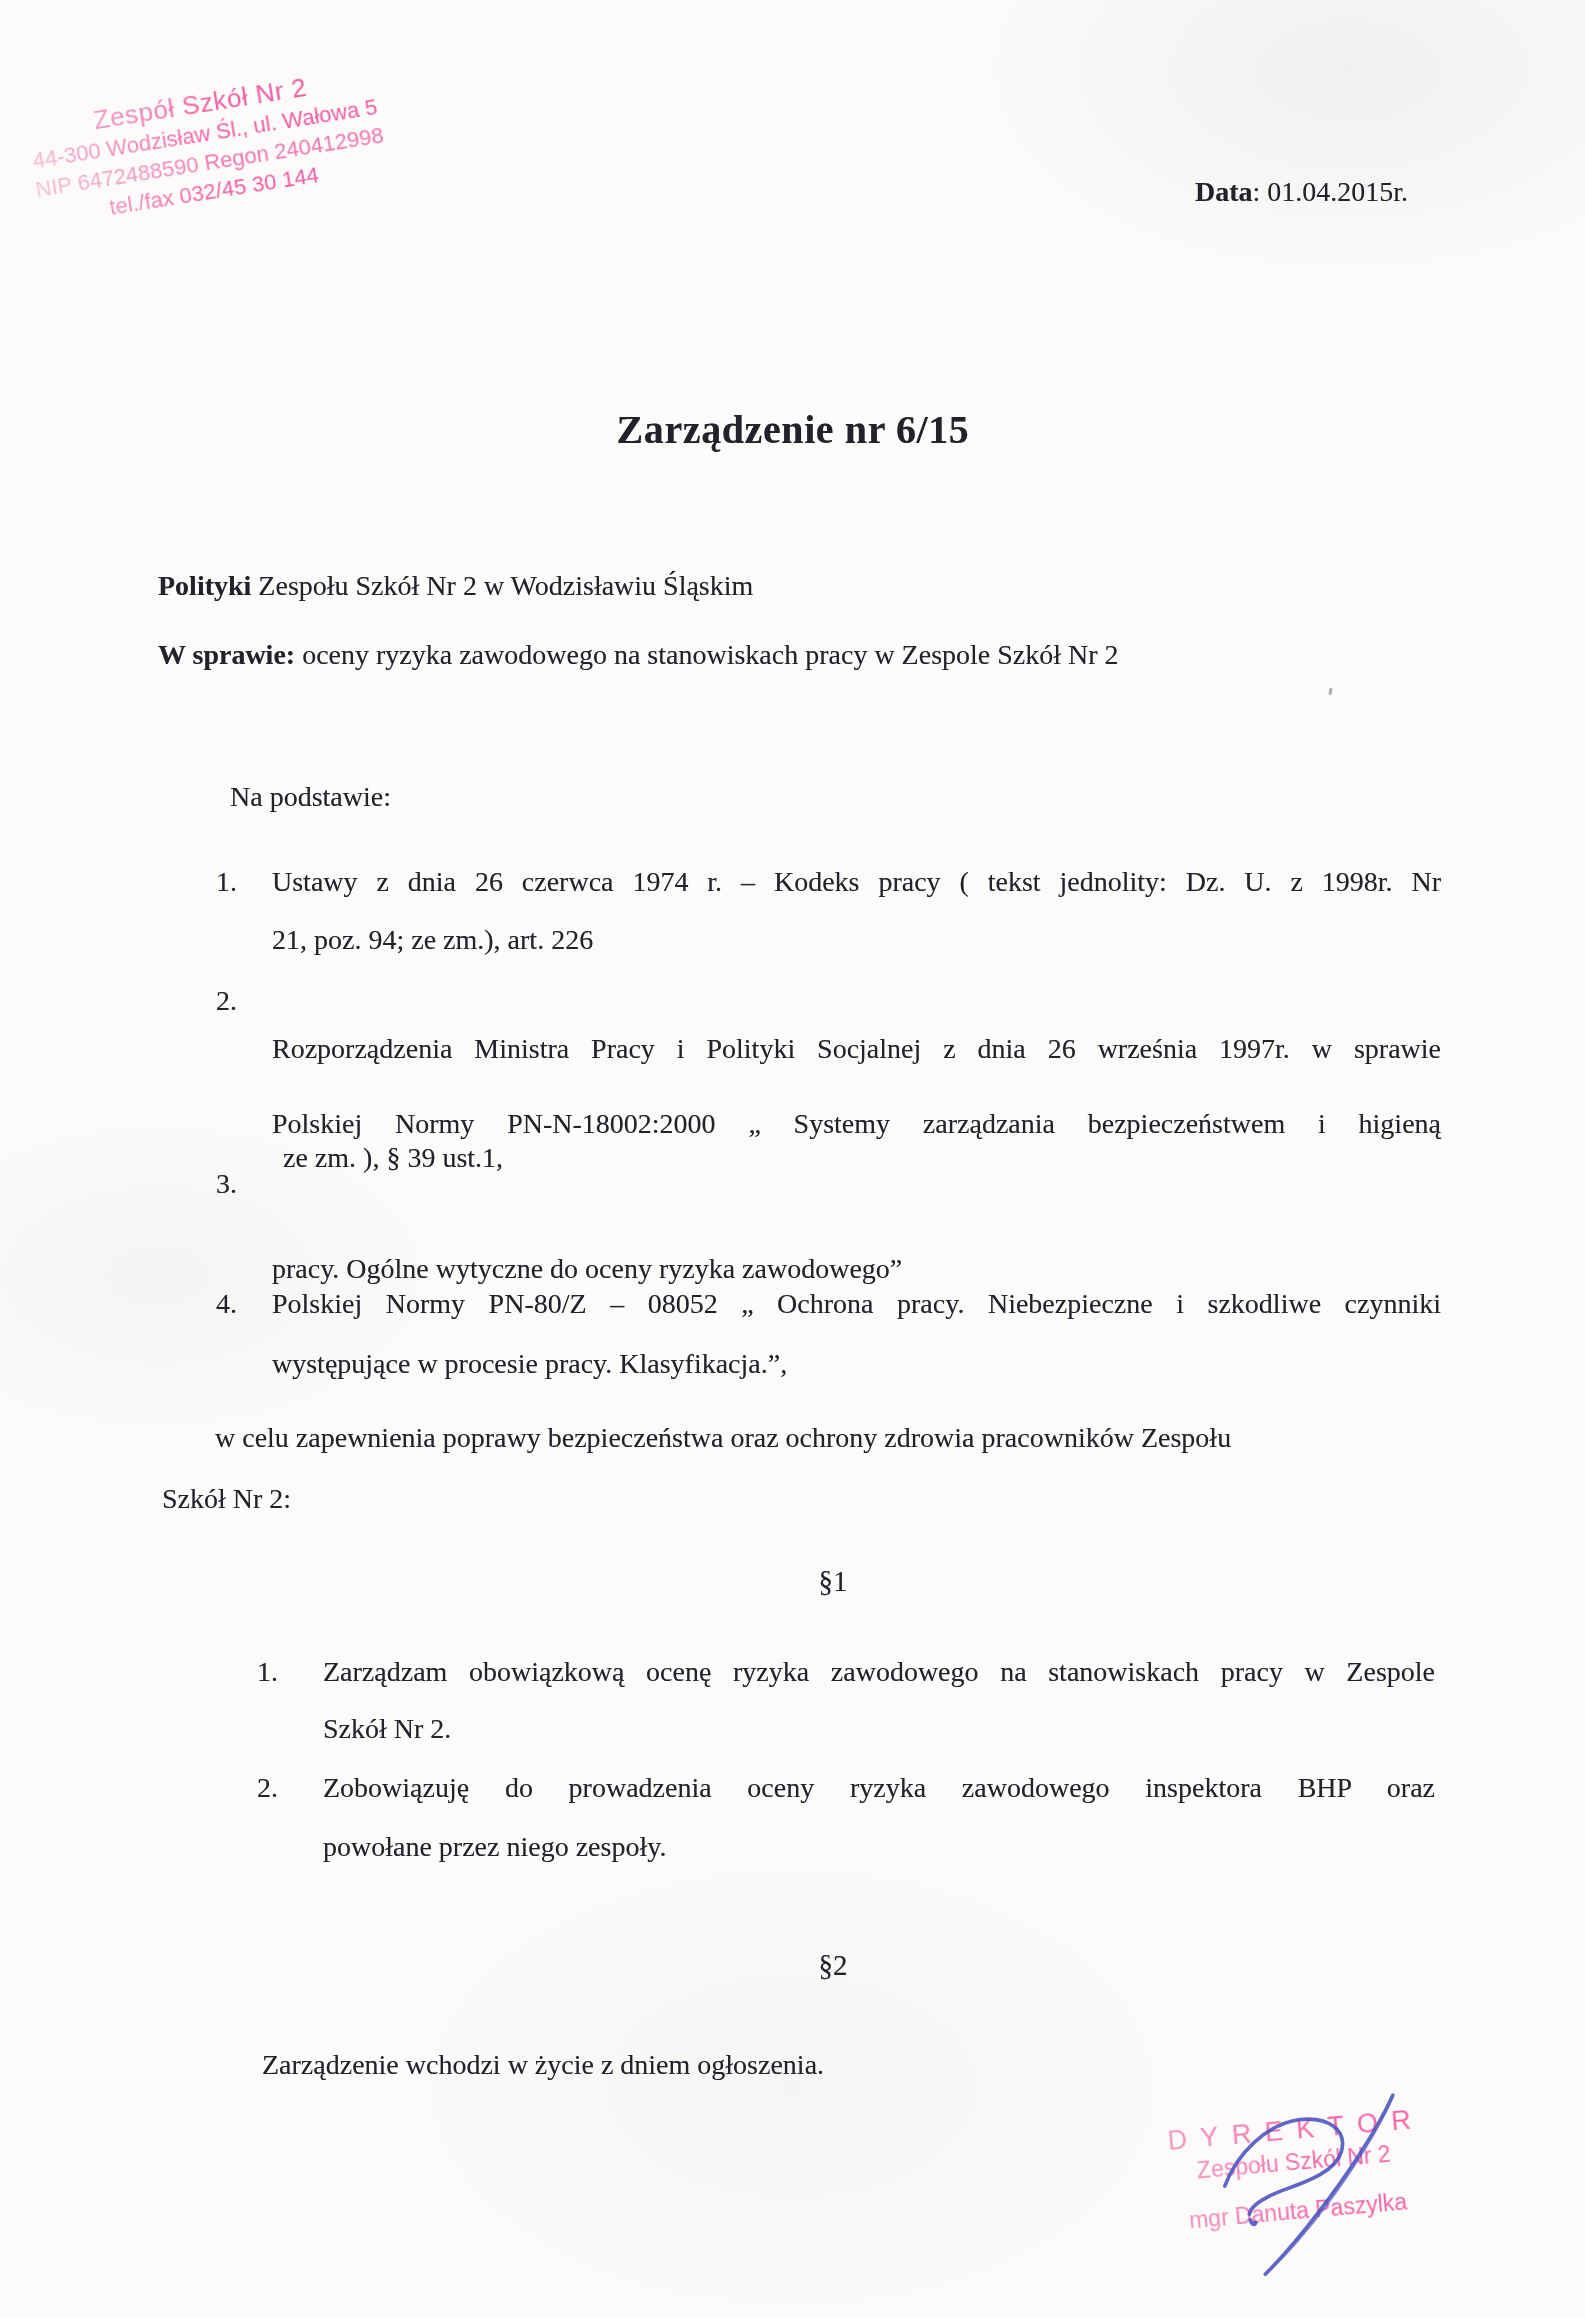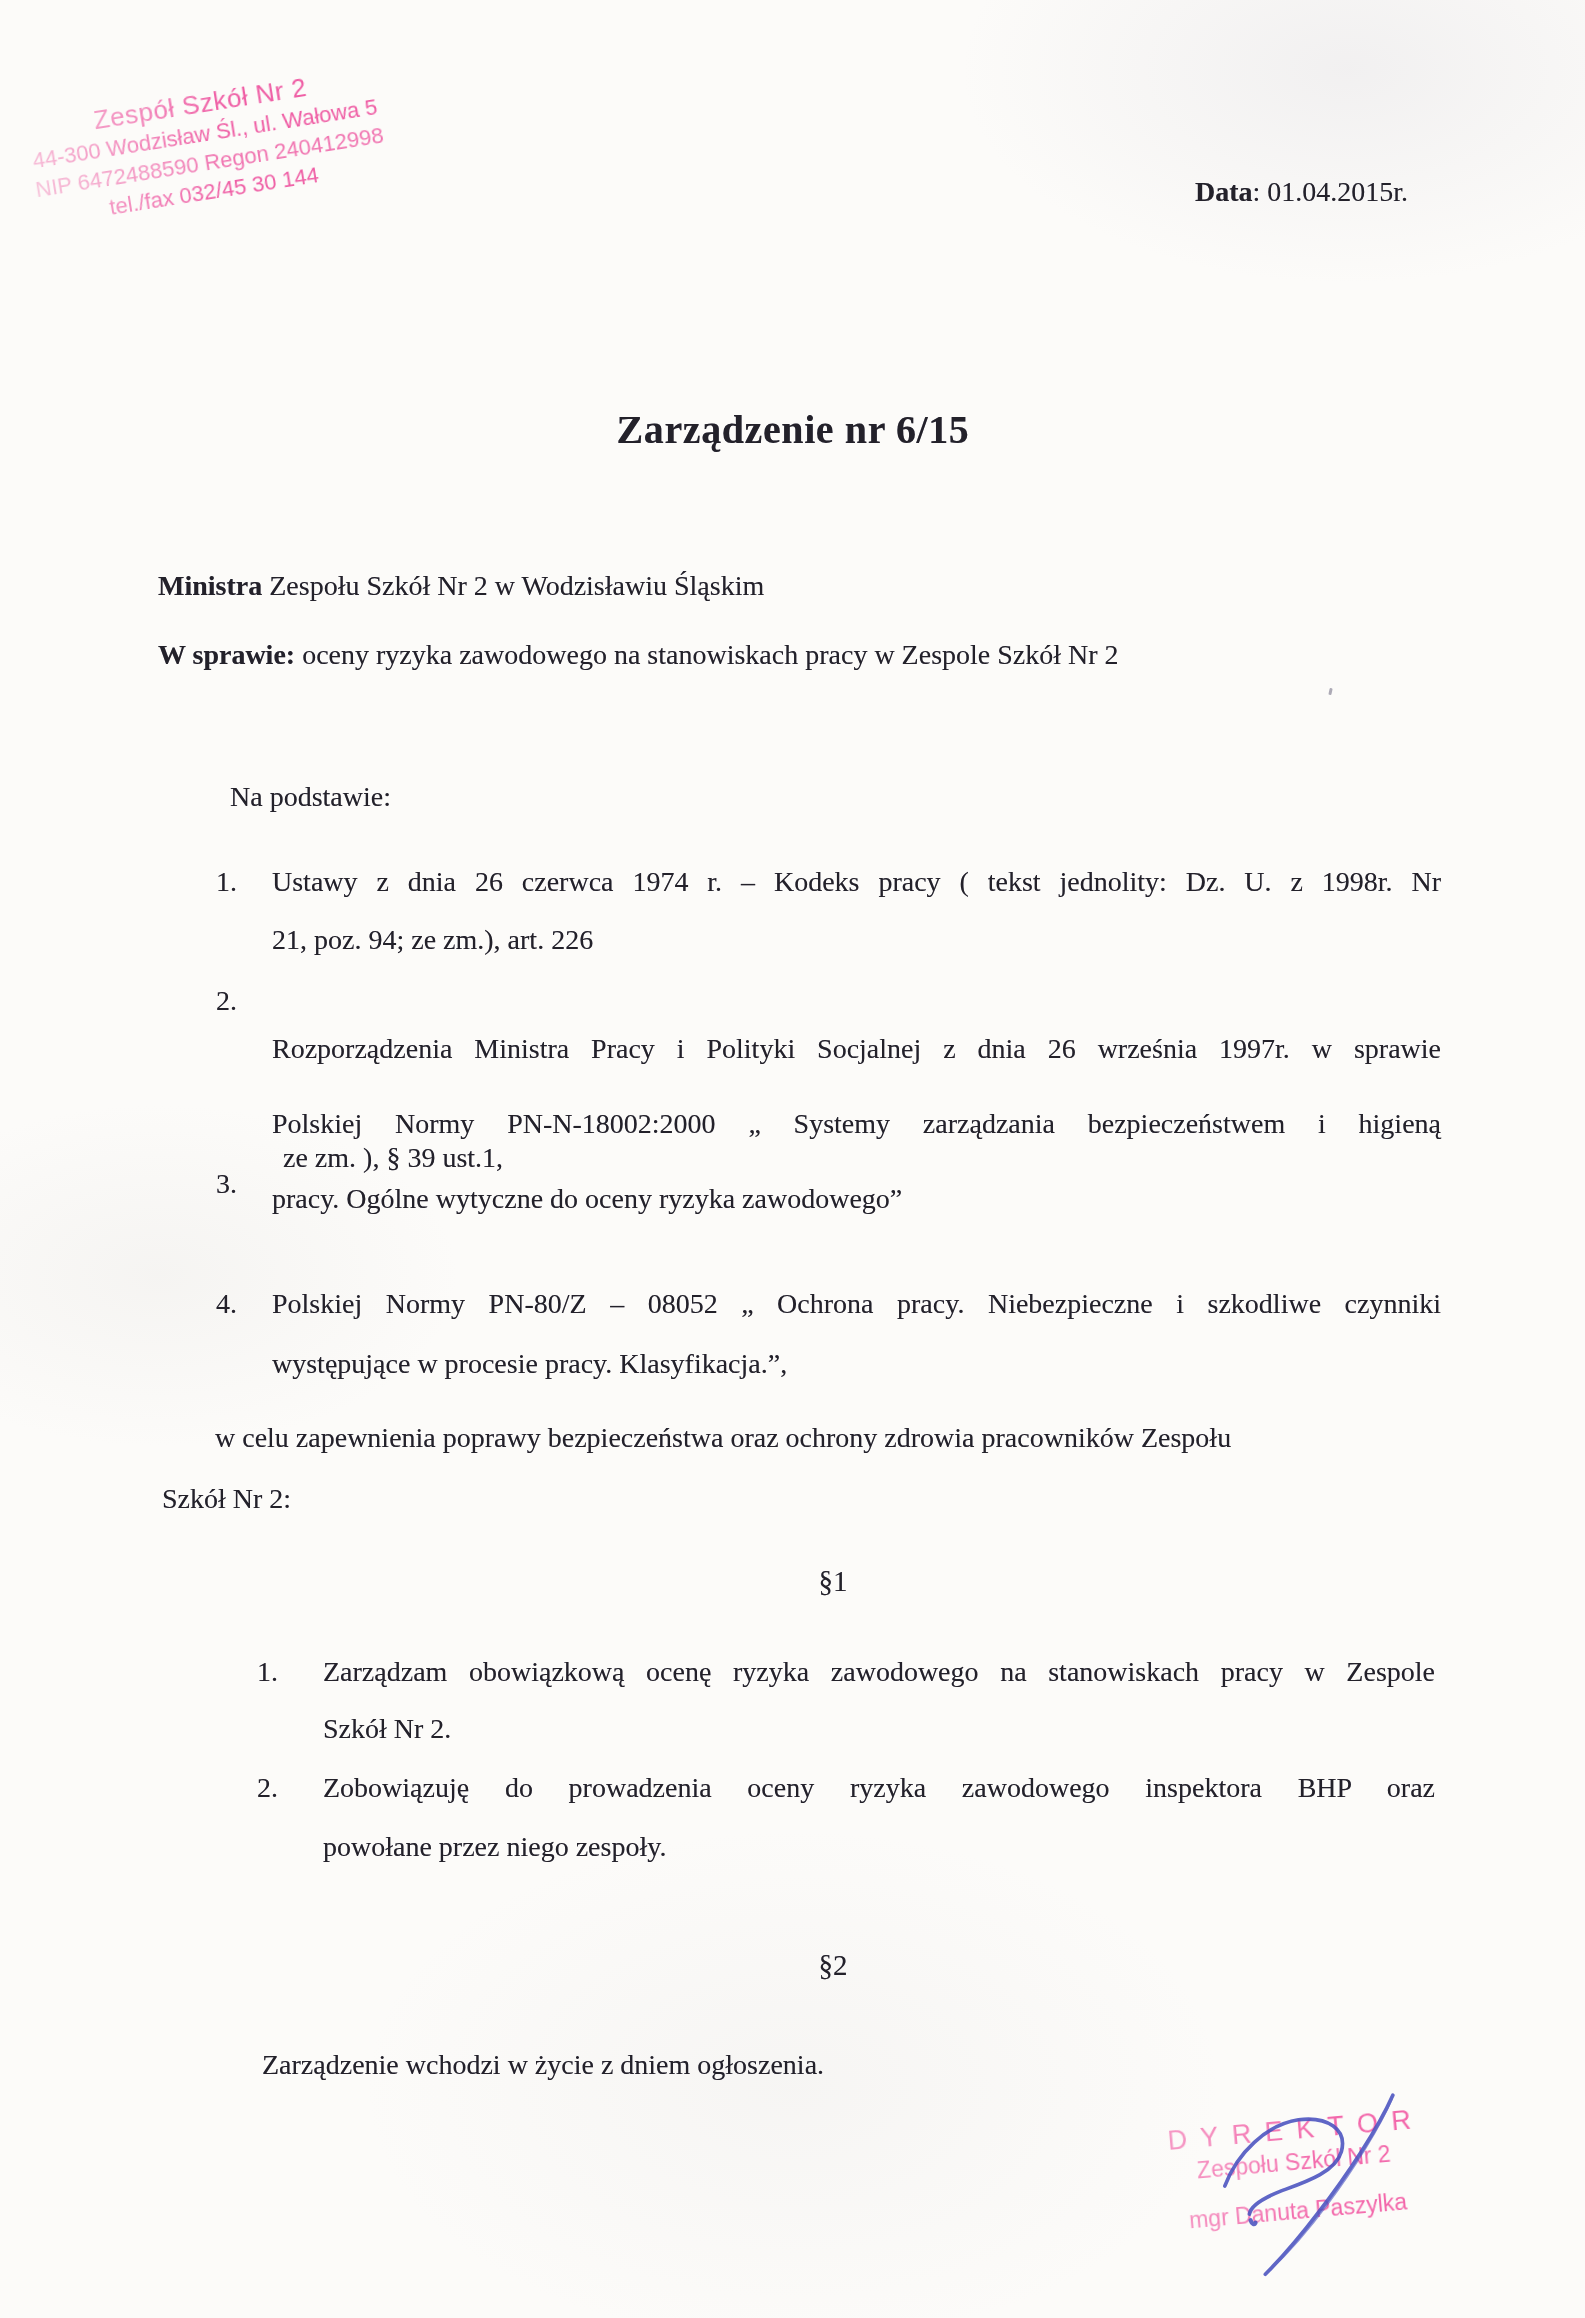--- a/index.html
+++ b/index.html
@@ -83,37 +83,37 @@
     <div class="l1">Zespół Szkół Nr 2</div>
     <div class="l2">44-300 Wodzisław Śl., ul. Wałowa 5</div>
     <div class="l3">NIP 6472488590 Regon 240412998</div>
     <div class="l4">tel./fax 032/45 30 144</div>
   </div>
 
   <div class="txt" style="left:1195px;top:173px;"><span class="b">Data</span><span>: 01.04.2015r.</span></div>
 
   <div class="title">Zarządzenie nr 6/15</div>
 
-  <div class="txt" style="left:158px;top:567px;"><span class="b">Ministra</span><span> Zespołu Szkół Nr 2 w Wodzisławiu Śląskim</span></div>
+  <div class="txt" style="left:158px;top:567px;"><span class="b">Polityki</span><span> Zespołu Szkół Nr 2 w Wodzisławiu Śląskim</span></div>
   <div class="txt" style="left:158px;top:636px;"><span class="b">W sprawie:</span><span> oceny ryzyka zawodowego na stanowiskach pracy w Zespole Szkół Nr 2</span></div>
   <div class="stray"></div>
 
   <div class="txt" style="left:216px;top:778px;margin-left:14px;">Na podstawie:</div>
 
   <div class="num" style="left:216px;top:863px;">1.</div>
   <div class="jl" style="top:863px;">Ustawy z dnia 26 czerwca 1974 r. – Kodeks pracy ( tekst jednolity: Dz. U. z 1998r. Nr</div>
   <div class="txt" style="left:272px;top:921px;">21, poz. 94; ze zm.), art. 226</div>
 
   <div class="num" style="left:216px;top:982px;">2.</div>
   <div class="jl" style="top:982px;margin-top:48px;">Rozporządzenia Ministra Pracy i Polityki Socjalnej z dnia 26 września 1997r. w sprawie</div>
   <div class="txt" style="left:283px;top:1103px;margin-top:36px;">ze zm. ), § 39 ust.1,</div>
 
   <div class="num" style="left:216px;top:1165px;">3.</div>
   <div class="jl" style="top:1105px;">Polskiej Normy PN-N-18002:2000 „ Systemy zarządzania bezpieczeństwem i higieną</div>
-  <div class="txt" style="left:272px;top:1180px;">pracy. Ogólne wytyczne do oceny ryzyka zawodowego”</div>
+  <div class="txt" style="left:272px;top:1250px;">pracy. Ogólne wytyczne do oceny ryzyka zawodowego”</div>
 
   <div class="num" style="left:216px;top:1285px;">4.</div>
   <div class="jl" style="top:1285px;">Polskiej Normy PN-80/Z – 08052 „ Ochrona pracy. Niebezpieczne i szkodliwe czynniki</div>
   <div class="txt" style="left:215px;top:1419px;">w celu zapewnienia poprawy bezpieczeństwa oraz ochrony zdrowia pracowników Zespołu</div>
 
   <div class="txt" style="left:272px;top:1345px;">występujące w procesie pracy. Klasyfikacja.”,</div>
   <div class="txt" style="left:162px;top:1480px;">Szkół Nr 2:</div>
 
   <div class="smark" style="top:1565px;">§1</div>
 

